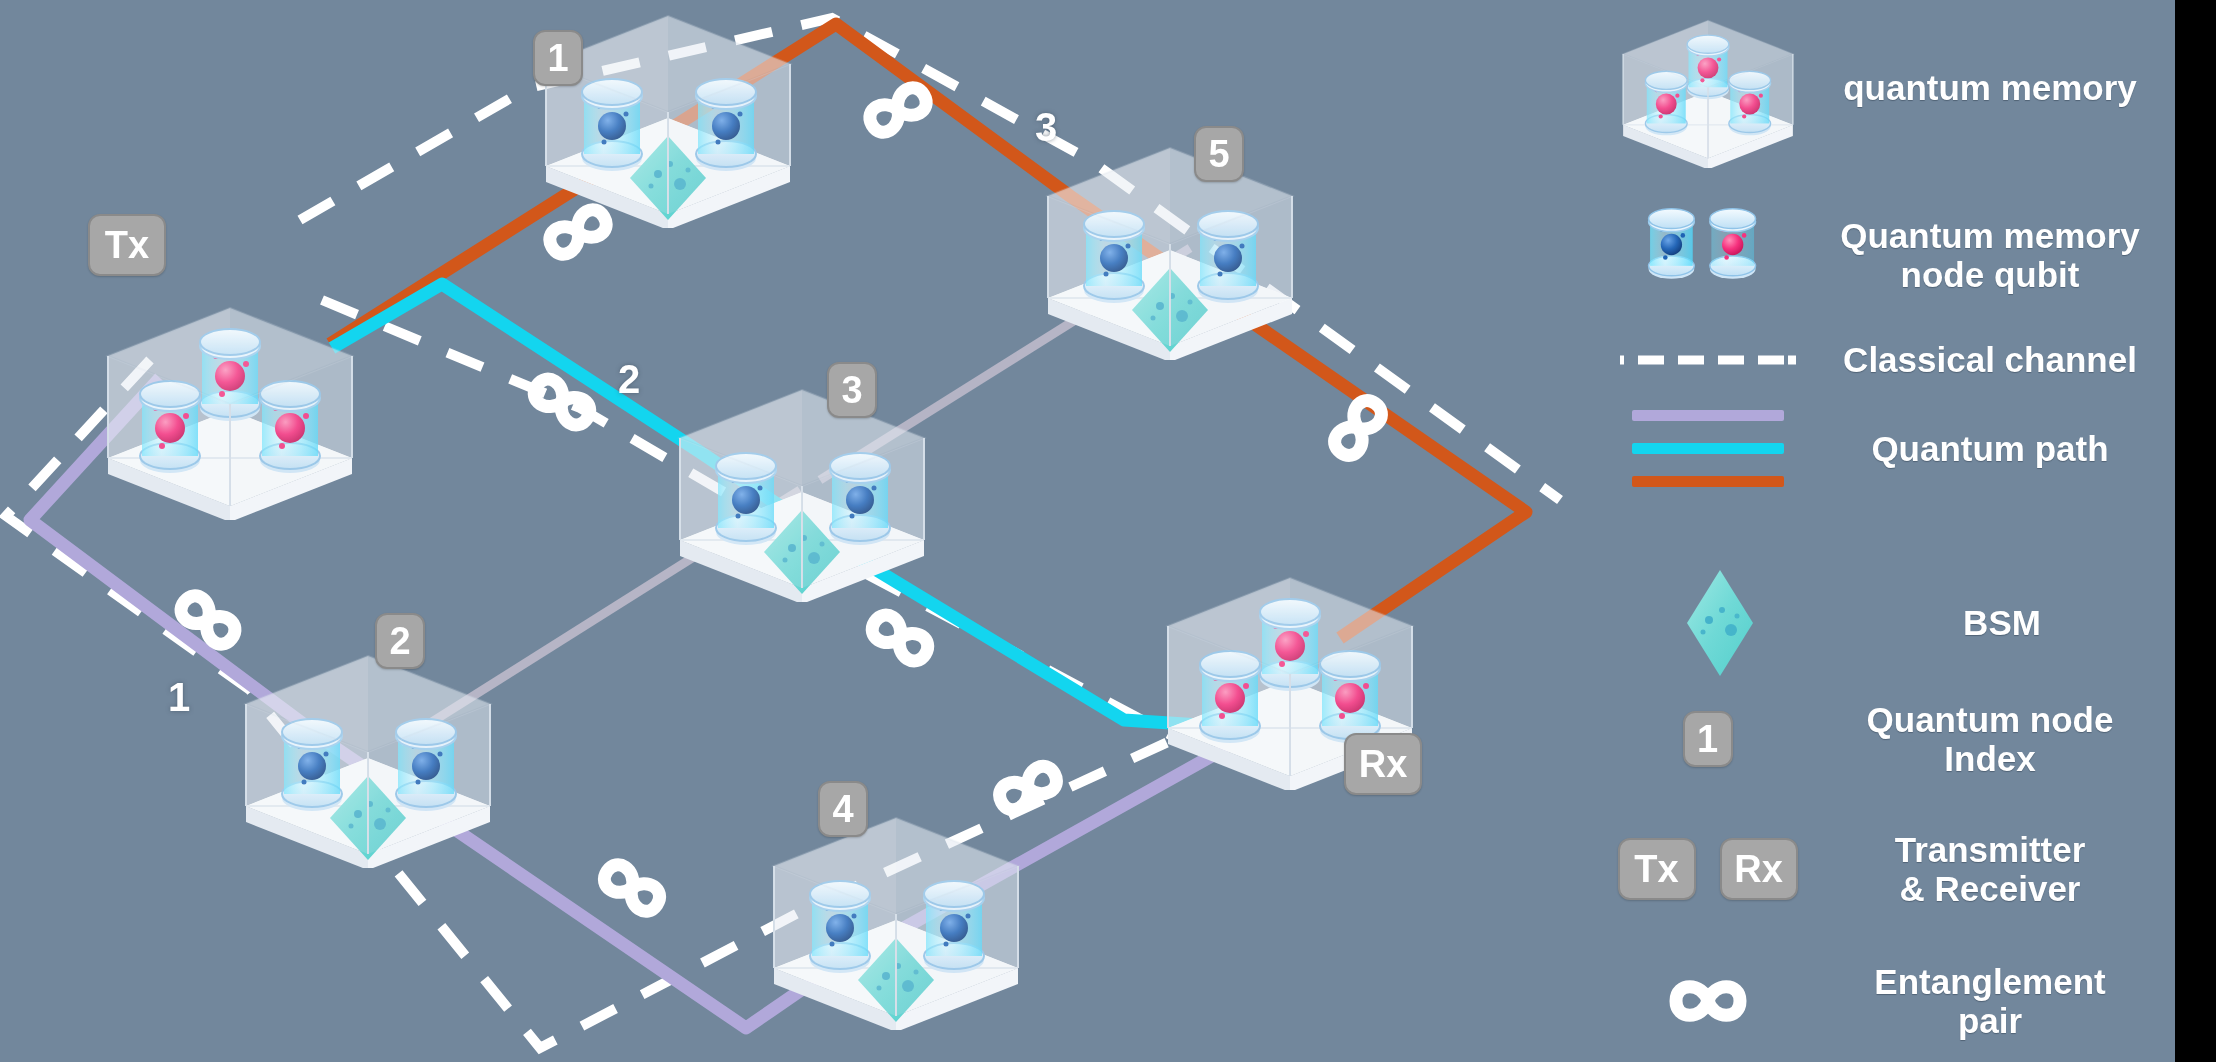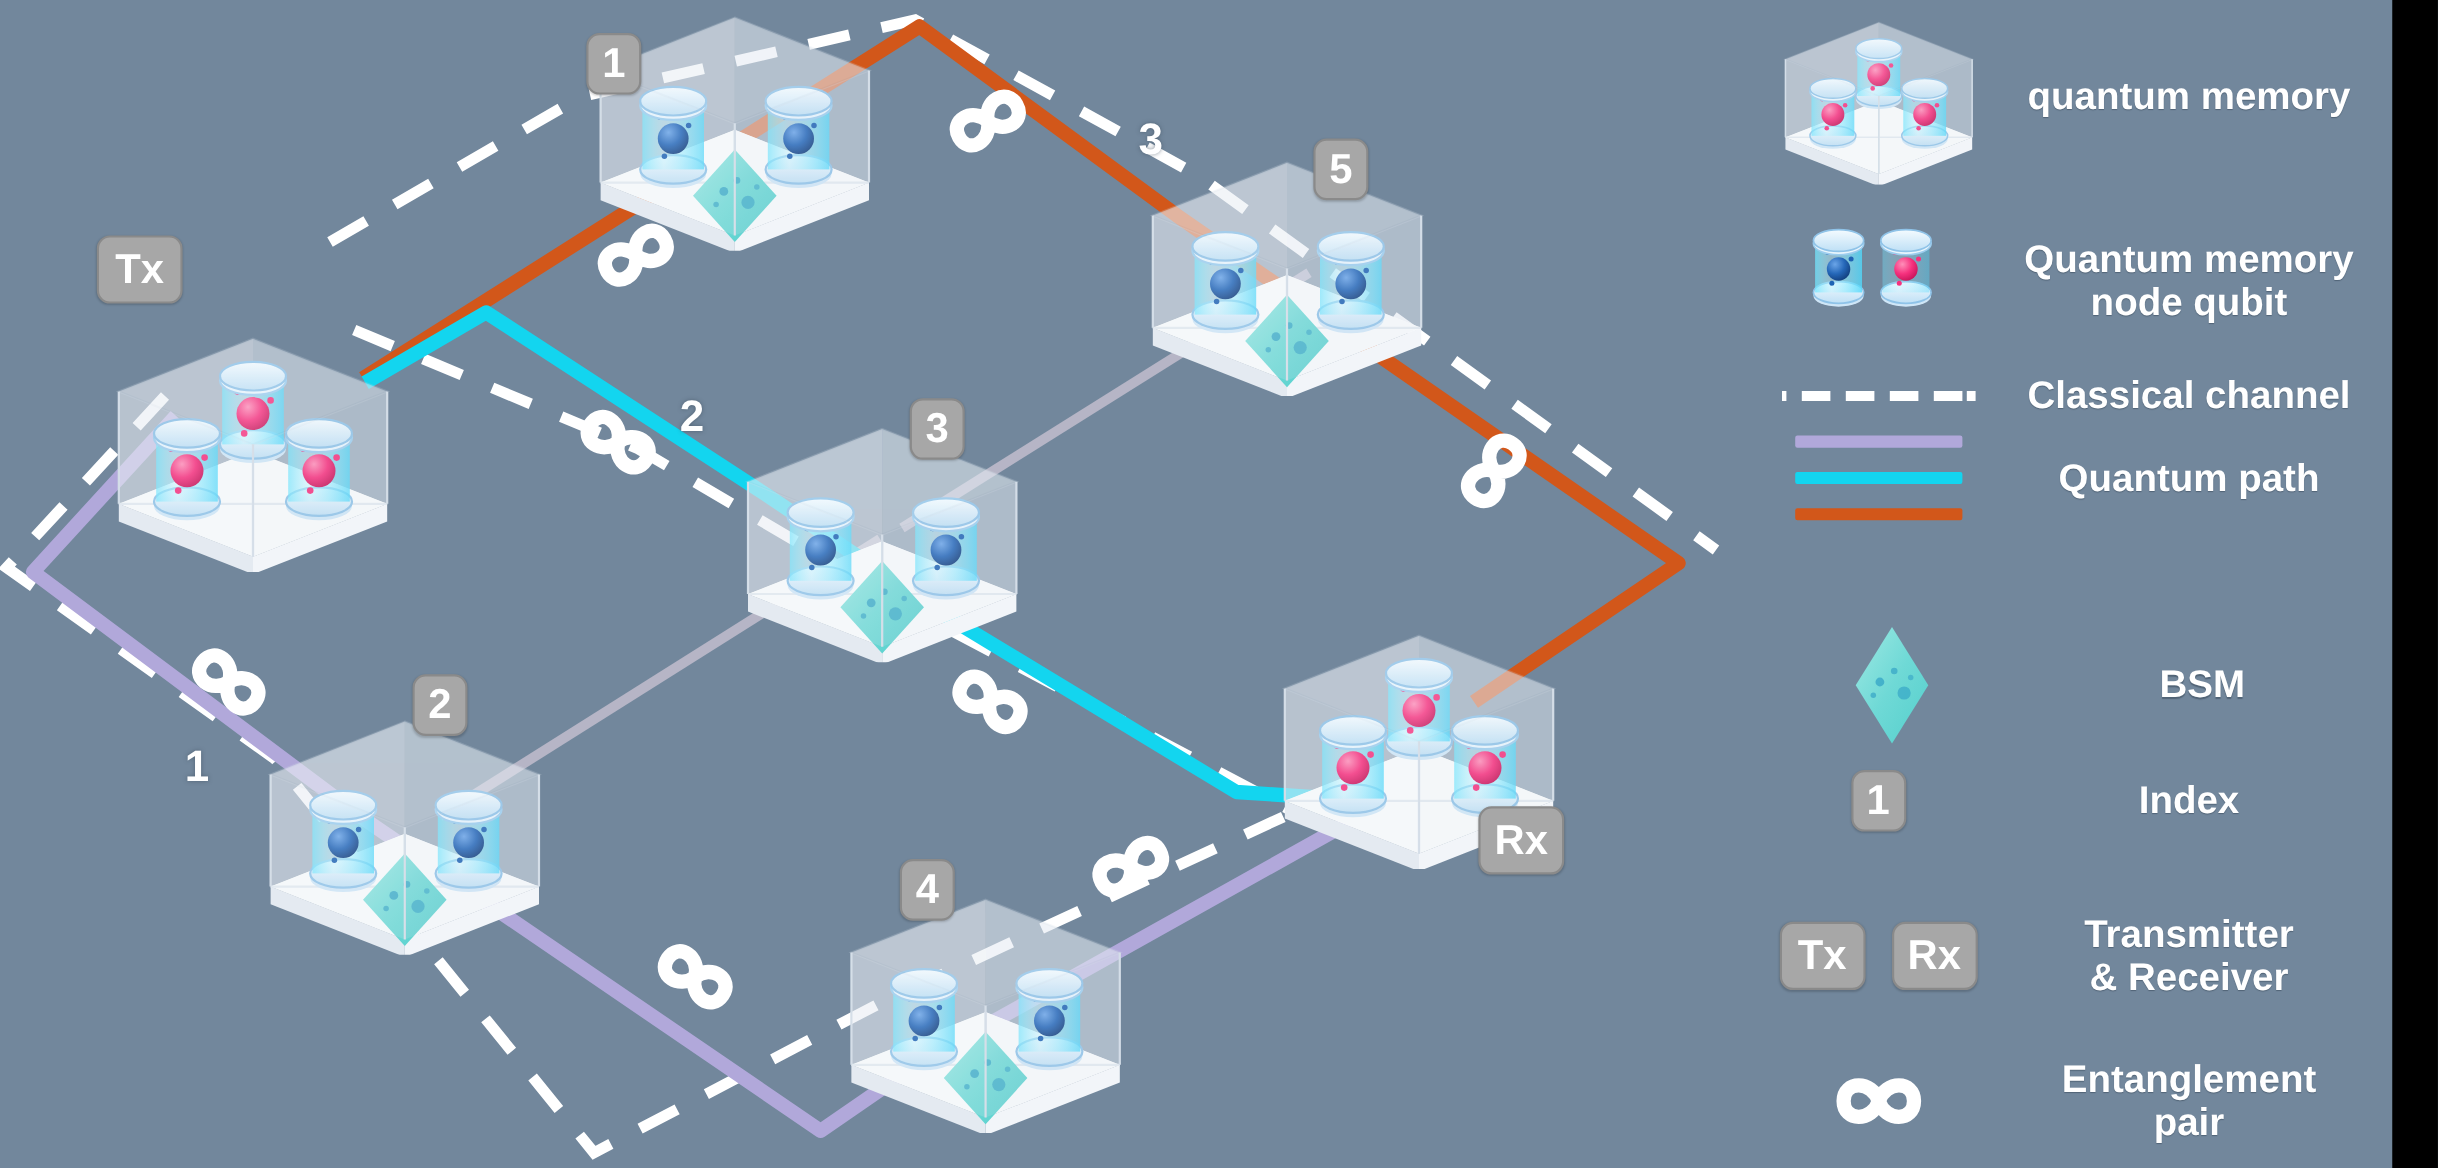--- a/index.html
+++ b/index.html
@@ -335,21 +335,21 @@
 
       <div class="lrow" style="left:0;top:340px;">
         <div class="lsym">
           <svg width="180" height="24" viewBox="0 0 180 24">
             <line x1="2" y1="12" x2="178" y2="12" stroke="#ffffff" stroke-width="9" stroke-dasharray="4 14 26 14 26 14 26 14 26"></line>
           </svg>
         </div>
         <div class="ltext">Classical channel</div>
       </div>
 
-      <div class="lrow" style="left:0;top:396px;">
+      <div class="lrow" style="left:0;top:410px;">
         <div class="lsym">
           <div class="swatchwrap">
             <div class="swatch" style="background:#b1a8da;"></div>
             <div class="swatch" style="background:#13d5ef;"></div>
             <div class="swatch" style="background:#d2571a;"></div>
           </div>
         </div>
         <div class="ltext">
             <div>Quantum path</div>
           </div>
@@ -369,20 +369,21 @@
         <div class="ltext">BSM</div>
       </div>
 
       <div class="lrow" style="left:0;top:700px;">
         <div class="lsym">
           <div class="chip idx" style="position:relative;">
             <span>1</span>
           </div>
         </div>
         <div class="ltext">
+            <div>Quantum node</div>
             <div>Index</div>
           </div>
       </div>
 
       <div class="lrow" style="left:0;top:830px;">
         <div class="lsym" style="gap:24px;">
           <div class="chip txrx" style="position:relative;">
             <span>Tx</span>
           </div>
           <div class="chip txrx" style="position:relative;">

